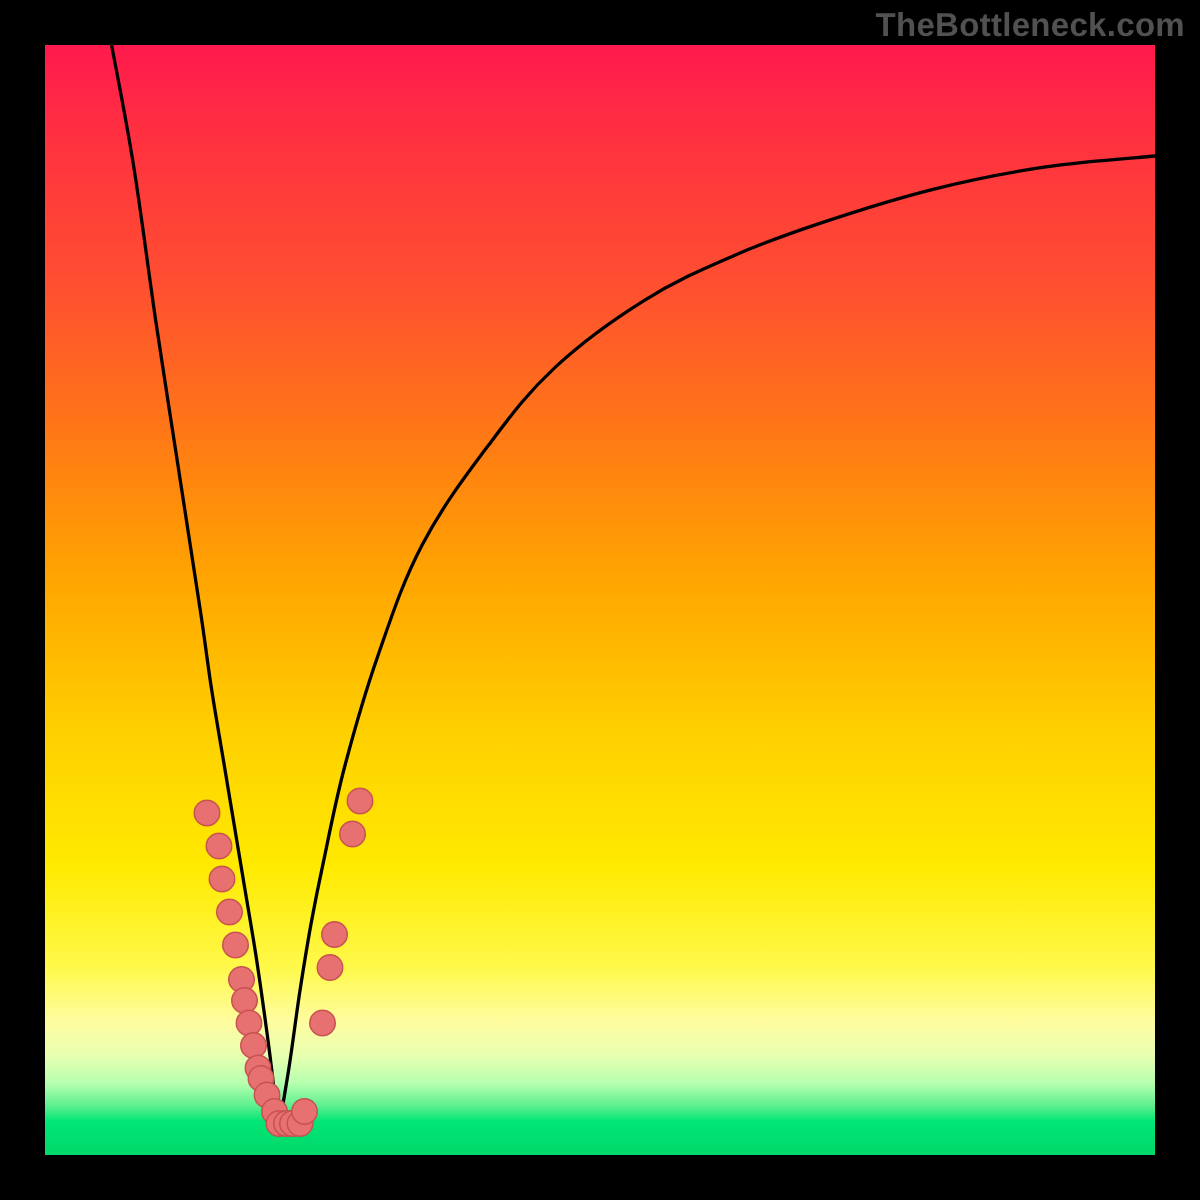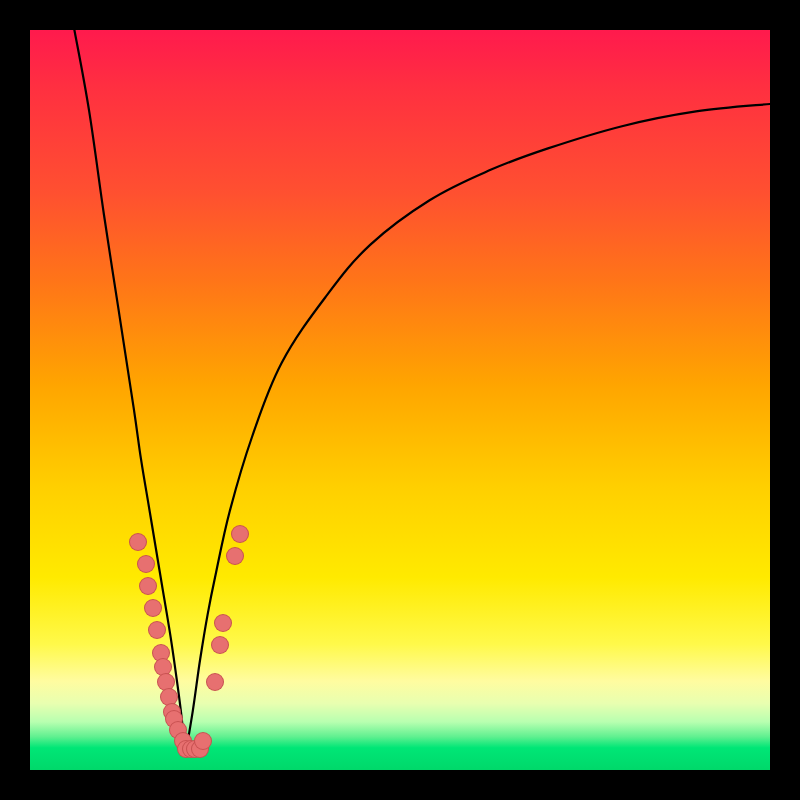--- a/index.html
+++ b/index.html
@@ -103,13 +103,14 @@
         <div class="marker" style="left: 164.28px; top: 717.8px;"></div>
         <div class="marker" style="left: 168.72px; top: 717.8px;"></div>
         <div class="marker" style="left: 172.42px; top: 710.4px;"></div>
         <div class="marker" style="left: 183.52px; top: 651.2px;"></div>
         <div class="marker" style="left: 189.44px; top: 614.2px;"></div>
         <div class="marker" style="left: 192.4px; top: 592px;"></div>
         <div class="marker" style="left: 204.24px; top: 525.4px;"></div>
         <div class="marker" style="left: 208.68px; top: 503.2px;"></div>
       </div>
   </div>
+  <div class="watermark">TheBottleneck.com</div>
 </div>
 
 </body></html>

